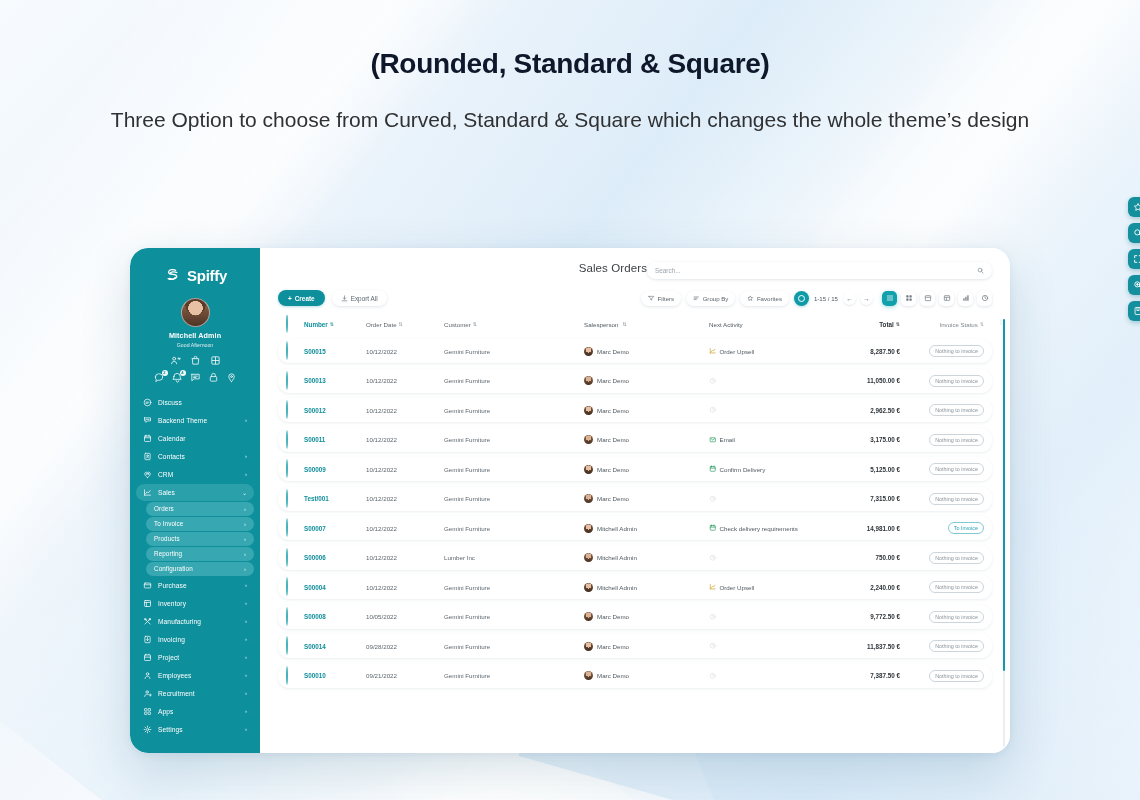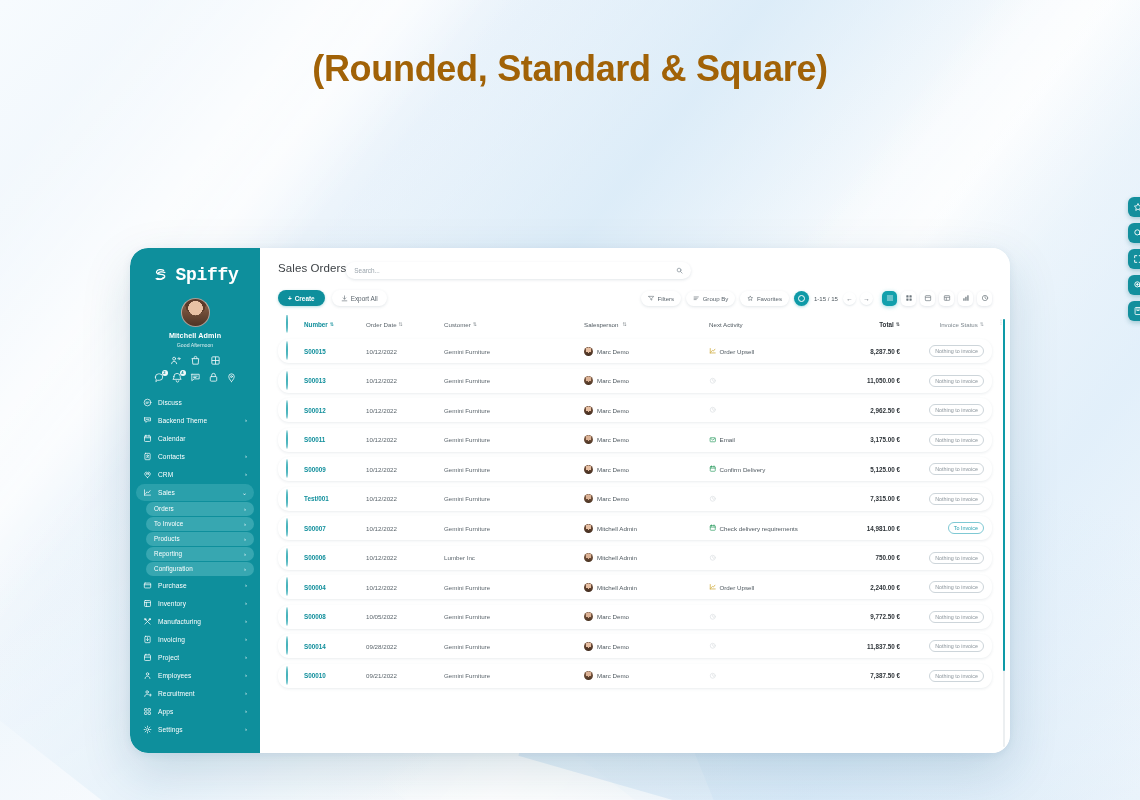--- a/index.html
+++ b/index.html
@@ -36,21 +36,21 @@
   .s8 { width:260px; height:1300px; left:300px; top:250px; transform:rotate(46deg);
         background:linear-gradient(90deg,rgba(240,248,253,0),rgba(255,255,255,.5),rgba(240,248,253,0)); }
 
   
   .hero { position:relative; z-index:2; text-align:center; padding-top:38px; }
   .hero h1 {
     font-size:40px; font-weight:700; color:#0b9ba8; letter-spacing:-.2px;
     line-height:1.1;
   }
   .hero h2 {
-    font-size:36px; font-weight:700; color:#a16207; margin-top:10px;
+    font-size:28px; font-weight:700; color:#0f172a; margin-top:10px;
     letter-spacing:-.3px;
   }
   .hero p {
     font-size:21px; color:#303133; margin-top:26px; line-height:1.34;
     font-weight:400;
   }
 
   
   .window {
     position:absolute; left:130px; top:248px; width:880px; height:505px;
@@ -61,21 +61,21 @@
 
   
   .sidebar {
     width:130px; flex:0 0 130px; background:#0e8f9c;
     border-radius:18px 0 0 18px;
     padding:12px 0 0; color:#fff; position:relative;
     overflow:hidden;
   }
   .brand { display:flex; align-items:center; justify-content:center; gap:5px; height:30px; margin-bottom:8px;}
   .brand-mark { width:19px; height:19px; }
-  .brand-text { font-size:18px; font-weight:700; letter-spacing:-.3px;font-family:Liberation Mono, monospace; }
+  .brand-text { font-size:15px; font-weight:700; letter-spacing:-.3px; }
 
   .profile { text-align:center; }
   .avatar-big {
     width:29px; height:29px; border-radius:50%;
     background:
       radial-gradient(circle at 50% 34%, #e8c1a4 0 32%, rgba(232,193,164,0) 33%),
       radial-gradient(circle at 50% 22%, #5b3b2a 0 40%, rgba(91,59,42,0) 41%),
       linear-gradient(180deg,#8f6a52 0%,#6d4a36 55%,#4e3425 100%);
     margin:0 auto 4px; border:1.5px solid rgba(255,255,255,.5);
   }
@@ -106,21 +106,21 @@
   .mi.sub {
     background:#37a7b1; margin-left:10px; padding:3.5px 8px;
     border-radius:11px; font-size:6.3px;
   }
   .mi.sub .lbl { padding-left:0; }
 
   
   .main { flex:1; background:#fff; display:flex; flex-direction:column; position:relative;
           border-radius:0 18px 18px 0; overflow:hidden; }
   .topbar { padding:14px 18px 0 18px; }
-  .tb-row1 { display:flex; align-items:flex-start; justify-content:flex-start; }
+  .tb-row1 { display:flex; align-items:flex-start; justify-content:flex-end; }
   .page-title { font-size:11.5px; color:#3d4246; font-weight:400; letter-spacing:.1px; }
   .searchbox {
     width:345px; height:17px; background:#fff; border-radius:9px;
     box-shadow:0 1px 3px rgba(60,90,110,.15); display:flex; align-items:center;
     padding:0 8px; font-size:6.4px; color:#9aa4ac;
   }
   .searchbox .sp { flex:1; }
   .searchbox .si { width:7px; height:7px; color:#7f8b93; }
 
   .tb-row2 { display:flex; align-items:center; justify-content:space-between; margin-top:11px; }
@@ -243,20 +243,21 @@
   <div class="streak s3"></div>
   <div class="streak s8"></div>
   <div class="streak s4"></div>
   <div class="streak s5"></div>
   <div class="streak s6"></div>
   <div class="streak s7"></div>
 </div>
 
 <div class="hero">
   <h2>(Rounded, Standard &amp; Square)</h2>
+  <p>Three Option to choose from Curved, Standard &amp; Square which changes the whole theme’s design</p>
 </div>
 
 <div class="window">
 
   <div class="sidebar">
     <div class="brand">
       <span class="brand-mark">
         <svg viewBox="0 0 24 24" fill="none" stroke="#fff" stroke-width="1.6" stroke-linecap="round">
           <path d="M16 5.5c-3-1.6-8-1-9 1.6-.9 2.4 2.6 3 5.5 3.4 3 .4 5.6 1.1 4.8 3.5-1 2.7-6.1 3.3-9.1 1.6"></path>
           <path d="M17.5 8.2c-3-1.6-8-1-9 1.6"></path>

